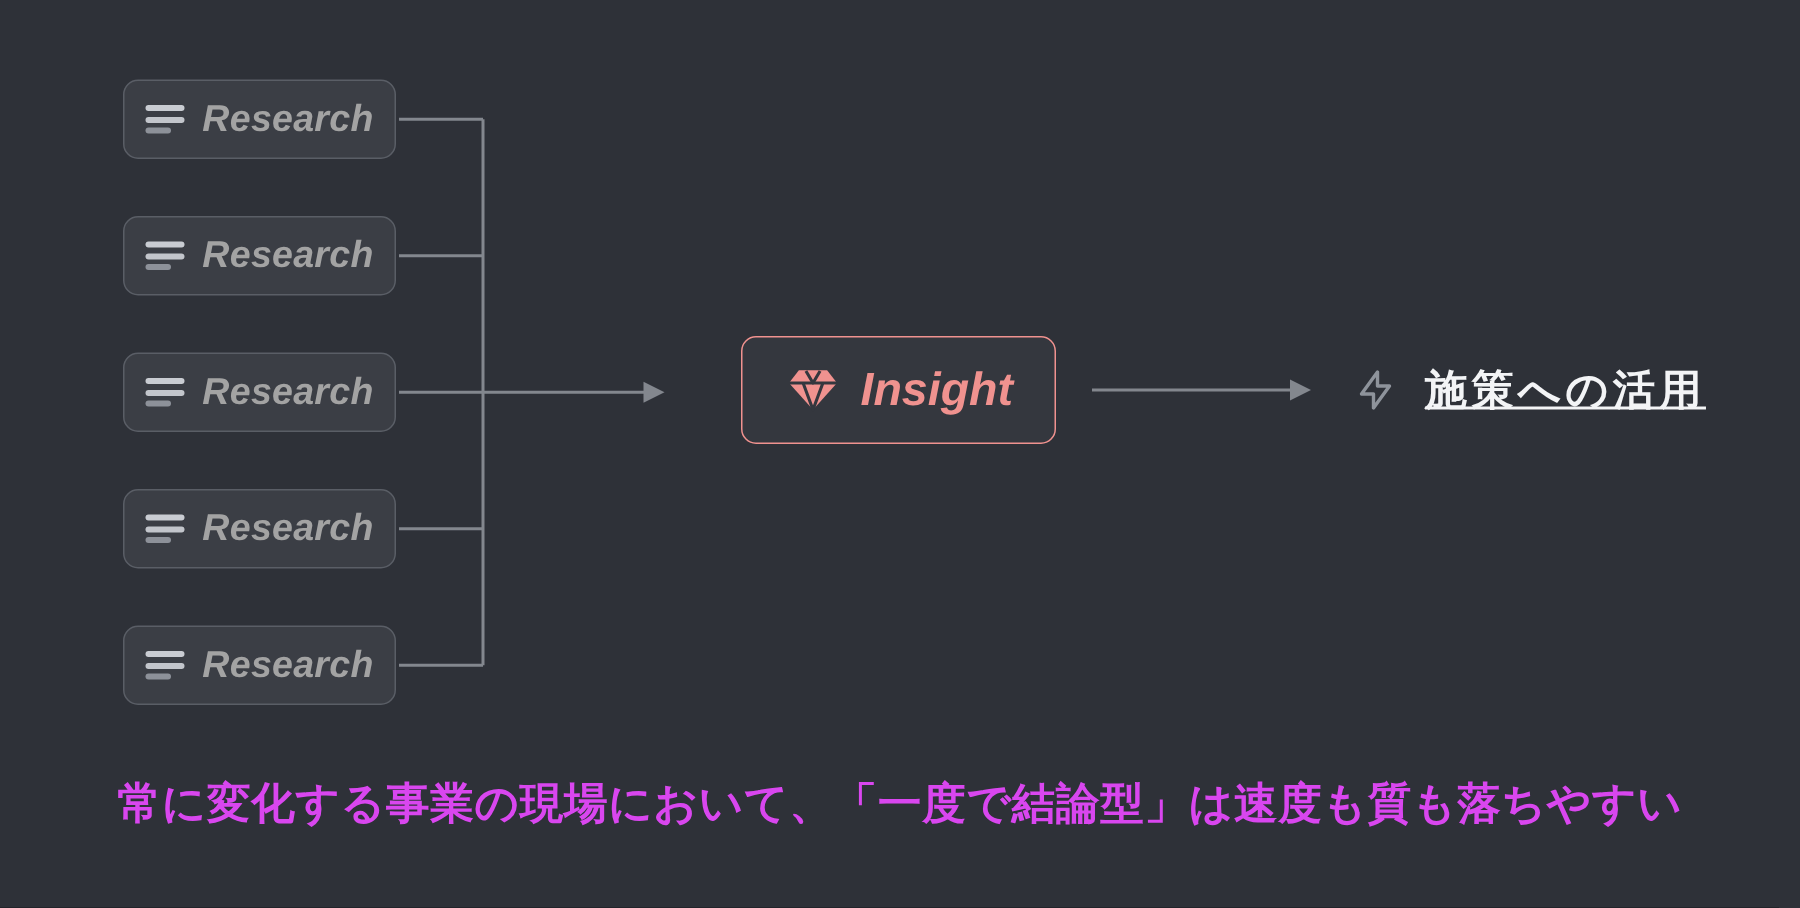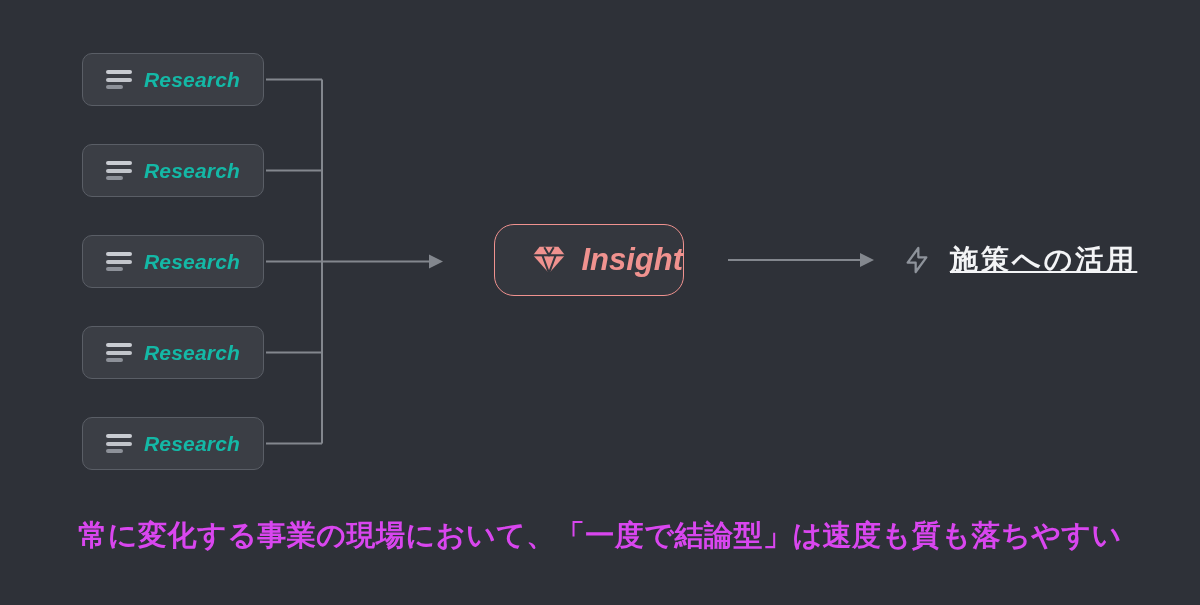--- a/index.html
+++ b/index.html
@@ -52,41 +52,41 @@
   }
   .list-icon i {
     display: block;
     height: 4px;
     border-radius: 2px;
     background: #C9CCD2;
   }
   .list-icon i.b2 { background: #C2C5CB; }
   .list-icon i.b3 { width: 17px; background: #8D9199; }
   .rlabel {
-    color: #14b8a6;
-    font-size: 21px;
+    color: #a3a3a3;
+    font-size: 25px;
     font-weight: 700;
     font-style: italic;
     letter-spacing: 0.2px;
     white-space: nowrap;
   }
   
   .insight {
     position: absolute;
     left: 494px;
     top: 224px;
-    width: 190px;
+    width: 210px;
     height: 72px;
     box-sizing: border-box;
     background: #34373E;
     border: 1.6px solid #F0928F;
-    border-radius: 20px;
+    border-radius: 10px;
     display: flex;
     align-items: center;
-    justify-content: flex-end;
+    justify-content: center;
     gap: 13px;
   }
   .ilabel {
     color: #F0928F;
     font-size: 31px;
     font-weight: 700;
     font-style: italic;
     white-space: nowrap;
   }
   

